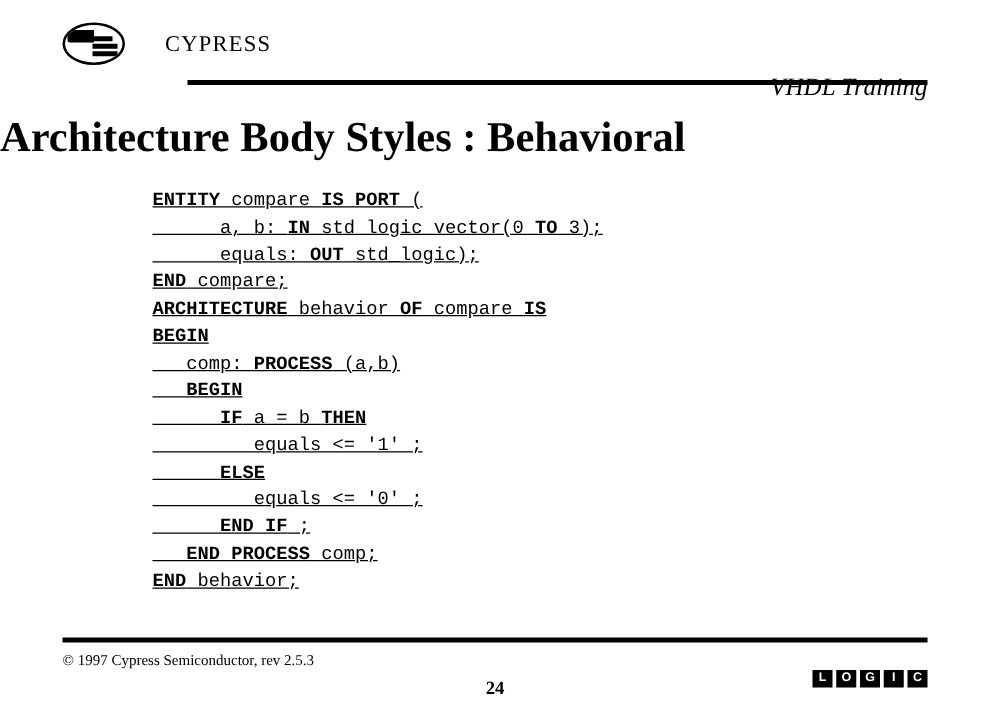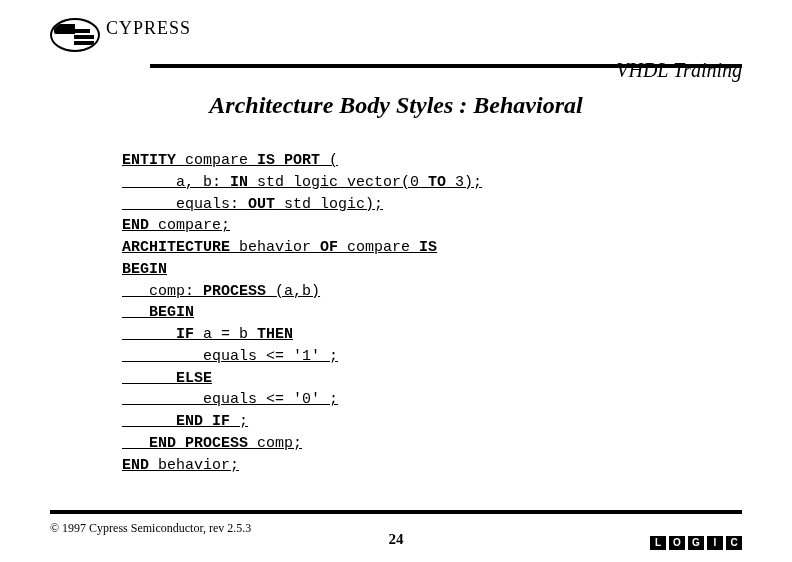--- a/index.html
+++ b/index.html
@@ -18,20 +18,22 @@
     top: 18px;
     left: 50px;
     right: 50px;
     height: 40px;
   }
   .logo {
     position: absolute;
     left: 0;
     top: 0;
     display: flex;
+    align-items: center;
+    gap: 26px;
   }
   .logo-mark {
     width: 46px;
     height: 30px;
     border: 2px solid #000;
     border-radius: 50%;
     position: relative;
     overflow: hidden;
   }
   .logo-mark::before {
@@ -74,24 +76,23 @@
     right: 0;
     bottom: -10px;
     height: 4px;
     background: #000;
   }
   .slide-title {
     position: absolute;
     top: 92px;
     left: 0;
     right: 0;
-    text-align: center;
-    font-size: 24px;
+    text-align: left;
+    font-size: 34px;
     font-weight: bold;
-    font-style: italic;
   }
   .code {
     position: absolute;
     top: 150px;
     left: 122px;
     font-family: "Courier New", Courier, monospace;
     font-size: 15px;
     line-height: 1.45;
     white-space: pre;
     text-decoration: underline;
@@ -108,21 +109,21 @@
   .copyright {
     position: absolute;
     left: 50px;
     bottom: 26px;
     font-size: 12px;
   }
   .page-num {
     position: absolute;
     left: 0;
     right: 0;
-    bottom: 14px;
+    bottom: 2px;
     text-align: center;
     font-weight: bold;
     font-size: 15px;
   }
   .ultra-logo {
     position: absolute;
     right: 50px;
     bottom: 12px;
     text-align: right;
   }

